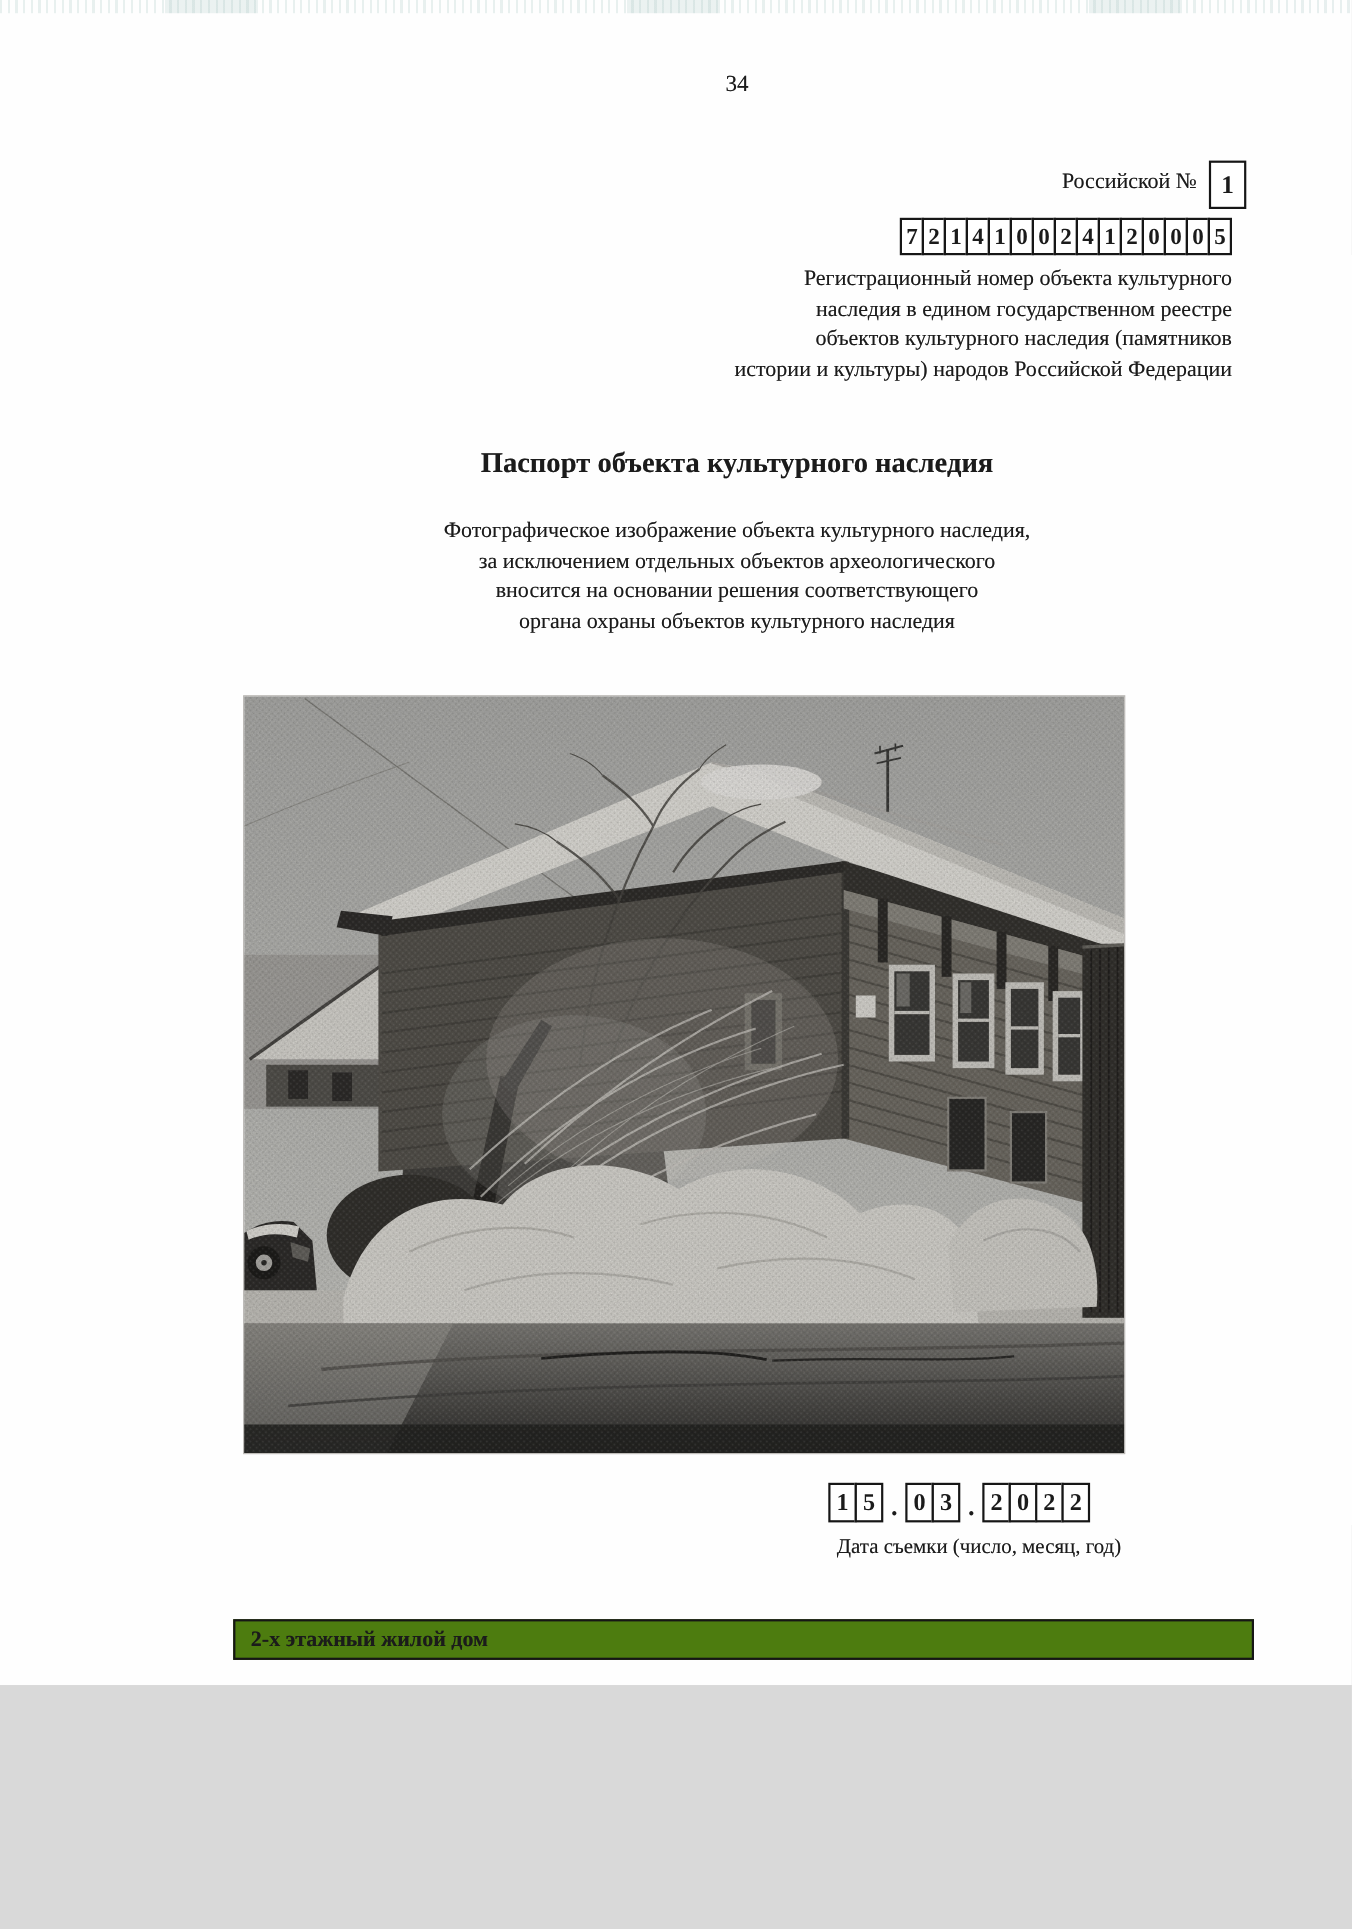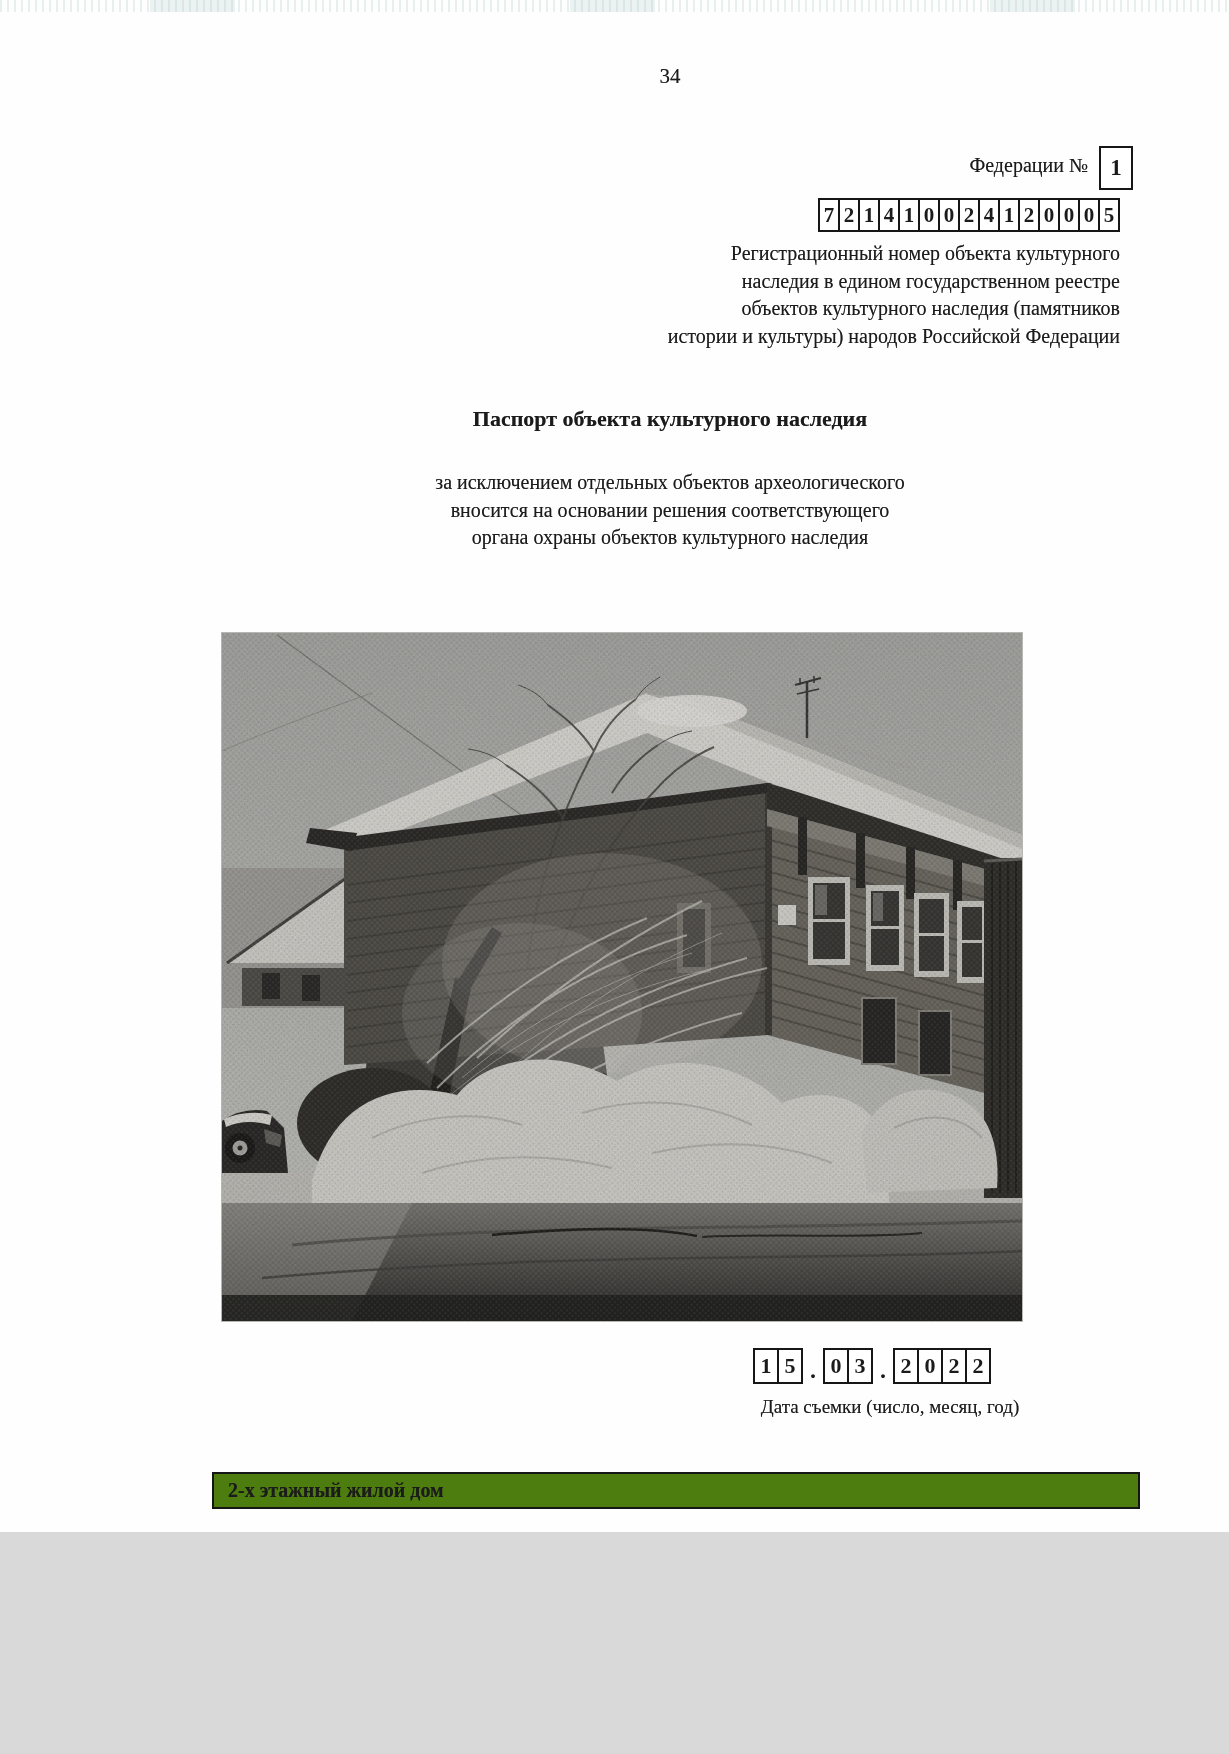--- a/index.html
+++ b/index.html
@@ -42,21 +42,21 @@
 </style>
 </head>
 <body>
 
 <div class="page">
 
   <div class="scan-noise top"></div>
 
   <div class="abs txt" style="left:640px;top:64px;width:60px;text-align:center;font-size:21px;">34</div>
 
-  <div class="abs txt" style="left:848px;top:154px;width:240px;text-align:right;font-size:20px;">Федерации №</div>
+  <div class="abs txt" style="left:848px;top:154px;width:240px;text-align:right;font-size:20px;">Российской №</div>
   <div class="abs cell" style="left:1099px;top:146px;width:30px;height:40px;font-size:23px;">1</div>
 
   <div class="abs row" style="left:818px;top:198px;">
     <span class="cell reg-cell">7</span>
     <span class="cell reg-cell">2</span>
     <span class="cell reg-cell">1</span>
     <span class="cell reg-cell">4</span>
     <span class="cell reg-cell">1</span>
     <span class="cell reg-cell">0</span>
     <span class="cell reg-cell">0</span>
@@ -70,23 +70,24 @@
     <span class="cell reg-cell">5</span>
   </div>
 
   <div class="abs txt" style="left:540px;top:240px;width:580px;text-align:right;font-size:20px;line-height:27.5px;">
     <div>Регистрационный номер объекта культурного</div>
     <div>наследия в едином государственном реестре</div>
     <div>объектов культурного наследия (памятников</div>
     <div>истории и культуры) народов Российской Федерации</div>
   </div>
 
-  <div class="abs txt" style="left:270px;top:406px;width:800px;text-align:center;font-size:22px;font-weight:700;">Паспорт объекта культурного наследия</div>
+  <div class="abs txt" style="left:270px;top:406px;width:800px;text-align:center;font-size:26px;font-weight:700;">Паспорт объекта культурного наследия</div>
 
   <div class="abs txt" style="left:270px;top:469px;width:800px;text-align:center;font-size:20px;line-height:27.6px;">
+    <div>Фотографическое изображение объекта культурного наследия,</div>
     <div>за исключением отдельных объектов археологического</div>
     <div>вносится на основании решения соответствующего</div>
     <div>органа охраны объектов культурного наследия</div>
   </div>
 
   <div class="abs photo-frame" style="left:222px;top:633px;width:800px;height:688px;" title="Чёрно-белая фотография двухэтажного деревянного жилого дома зимой: заснеженная крыша, антенна, сугробы, дерево в инее, автомобиль слева">
     <svg width="800" height="688" viewBox="0 0 800 688" xmlns="http://www.w3.org/2000/svg">
       <defs>
         <linearGradient id="sky" x1="0" y1="0" x2="0" y2="1">
           <stop offset="0" stop-color="#b1b1ae"></stop>

